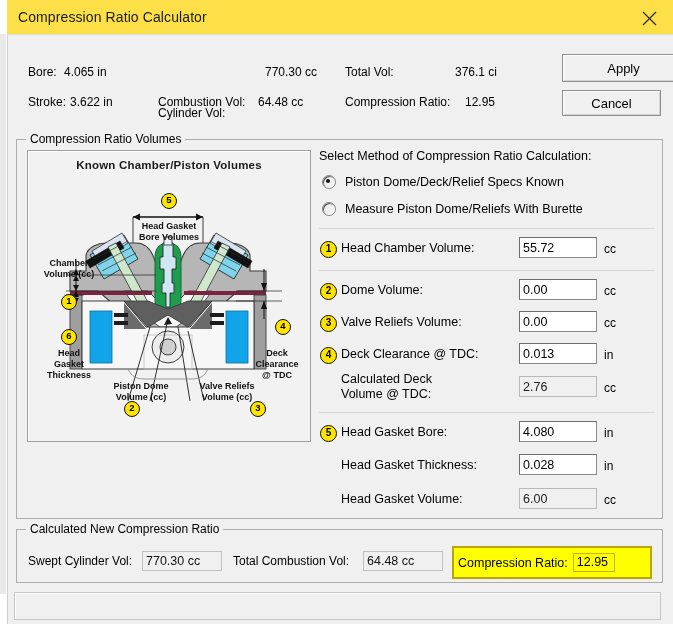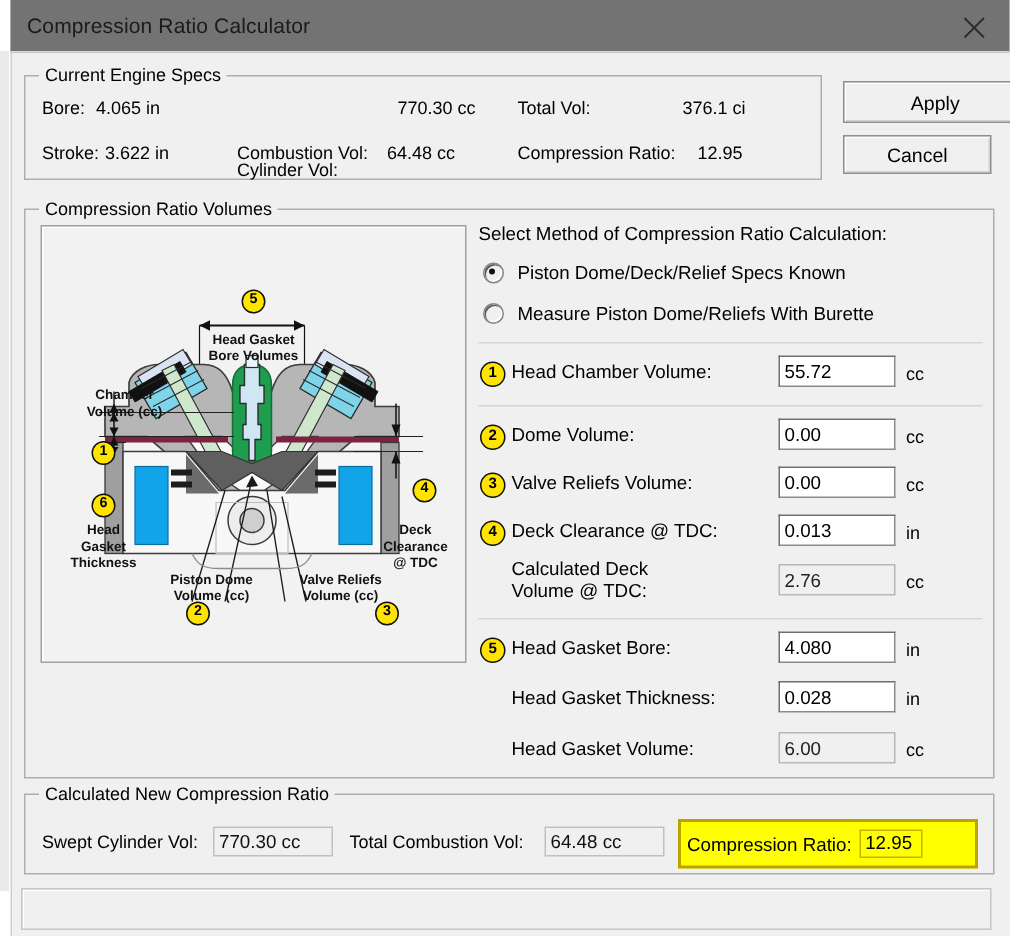--- a/index.html
+++ b/index.html
@@ -10,21 +10,21 @@
     font-size:12px;color:#000;
     -webkit-font-smoothing:none;
   }
   .window{position:absolute;left:0;top:0;width:673px;height:624px;background:#f0f0f0;}
 
   
   .left-strip{position:absolute;left:0;top:0;width:7px;height:624px;background:#ffffff;border-right:1px solid #cfcfcf;}
   .left-strip .thumb{position:absolute;left:0;top:34px;width:6px;height:560px;background:#e9e9e9;}
 
   
-  .titlebar{position:absolute;left:7px;top:0;width:666px;height:34px;background:#737373;border-bottom:1px solid #dcdcdc;}
+  .titlebar{position:absolute;left:7px;top:0;width:666px;height:34px;background:#fde047;border-bottom:1px solid #dcdcdc;}
   .title-text{position:absolute;left:11px;top:9px;font-size:14px;color:#1b1b1b;letter-spacing:.1px;white-space:nowrap;}
   .close-btn{position:absolute;right:0;top:0;width:46px;height:33px;background:transparent;border:none;cursor:pointer;}
   .close-btn svg{position:absolute;left:15px;top:11px;}
 
   
   .group{position:absolute;border:1px solid #aeaeae;background:transparent;}
   .group > .legend{position:absolute;top:-8px;left:9px;background:#f0f0f0;padding:0 4px;font-size:12px;color:#000;white-space:nowrap;}
 
   .spec{position:absolute;font-size:12px;white-space:nowrap;}
 
@@ -109,23 +109,20 @@
     <button class="close-btn">
       <span>
         <svg width="15" height="15" viewBox="0 0 15 15">
             <line x1="1" y1="1" x2="14" y2="14" stroke="#2b2b2b" stroke-width="1.2"></line>
             <line x1="14" y1="1" x2="1" y2="14" stroke="#2b2b2b" stroke-width="1.2"></line>
           </svg>
       </span>
     </button>
   </div>
 
-  <div class="group" style="left:16px;top:50px;width:530px;height:68px;">
-    <span class="legend">Current Engine Specs</span>
-  </div>
   <div class="spec" style="left:28px;top:65px;">Bore:</div>
   <div class="spec" style="left:64px;top:65px;text-align:center;">4.065 in</div>
   <div class="spec" style="left:158px;top:65px;margin-top:41px;">Cylinder Vol:</div>
   <div class="spec" style="left:265px;top:65px;">770.30 cc</div>
   <div class="spec" style="left:345px;top:65px;">Total Vol:</div>
   <div class="spec" style="left:455px;top:65px;">376.1 ci</div>
 
   <div class="spec" style="left:28px;top:95px;">Stroke:</div>
   <div class="spec" style="left:70px;top:95px;">3.622 in</div>
   <div class="spec" style="left:158px;top:95px;">Combustion Vol:</div>
@@ -134,20 +131,21 @@
   <div class="spec" style="left:465px;top:95px;">12.95</div>
 
   <button class="btn" style="left:562px;top:54px;width:123px;height:28px;">Apply</button>
   <button class="btn" style="left:562px;top:90px;width:99px;height:26px;">Cancel</button>
 
   <div class="group" style="left:16px;top:139px;width:645px;height:378px;">
     <span class="legend">Compression Ratio Volumes</span>
   </div>
 
   <div class="diagram" style="left:27px;top:150px;width:282px;height:290px;">
+    <div class="diag-title">Known Chamber/Piston Volumes</div>
 
     <svg width="282" height="290" viewBox="0 0 282 290" style="position:absolute;left:0;top:0;">
 
       <line x1="105" y1="66" x2="175" y2="66" stroke="#111" stroke-width="1.4"></line>
       <polygon points="105,66 112,62.5 112,69.5" fill="#111"></polygon>
       <polygon points="175,66 168,62.5 168,69.5" fill="#111"></polygon>
       <line x1="105" y1="66" x2="105" y2="118" stroke="#111" stroke-width="0.8"></line>
       <line x1="175" y1="66" x2="175" y2="118" stroke="#111" stroke-width="0.8"></line>
 
       <path d="M58,120 L58,104 C60,96 70,92 78,92 L108,92 C118,92 124,100 127,110
@@ -241,21 +239,21 @@
       <polygon points="236,150 233,158 239,158" fill="#111"></polygon>
 
       <line x1="48" y1="110" x2="48" y2="120" stroke="#111" stroke-width="0.9"></line>
       <polygon points="48,118 45,124 51,124" fill="#111"></polygon>
     </svg>
 
     <div class="lbl" style="left:97px;top:70px;width:88px;">
       <span>Head Gasket</span><br>
       <span>Bore Volumes</span>
     </div>
-    <div class="lbl" style="left:18px;top:107px;width:74px;">
+    <div class="lbl" style="left:4px;top:107px;width:74px;">
       <span>Chamber</span><br>
       <span>Volume (cc)</span>
     </div>
     <div class="lbl" style="left:9px;top:197px;width:64px;">
       <span>Head</span><br>
       <span>Gasket</span><br>
       <span>Thickness</span>
     </div>
     <div class="lbl" style="left:70px;top:230px;width:86px;">
       <span>Piston Dome</span><br>

